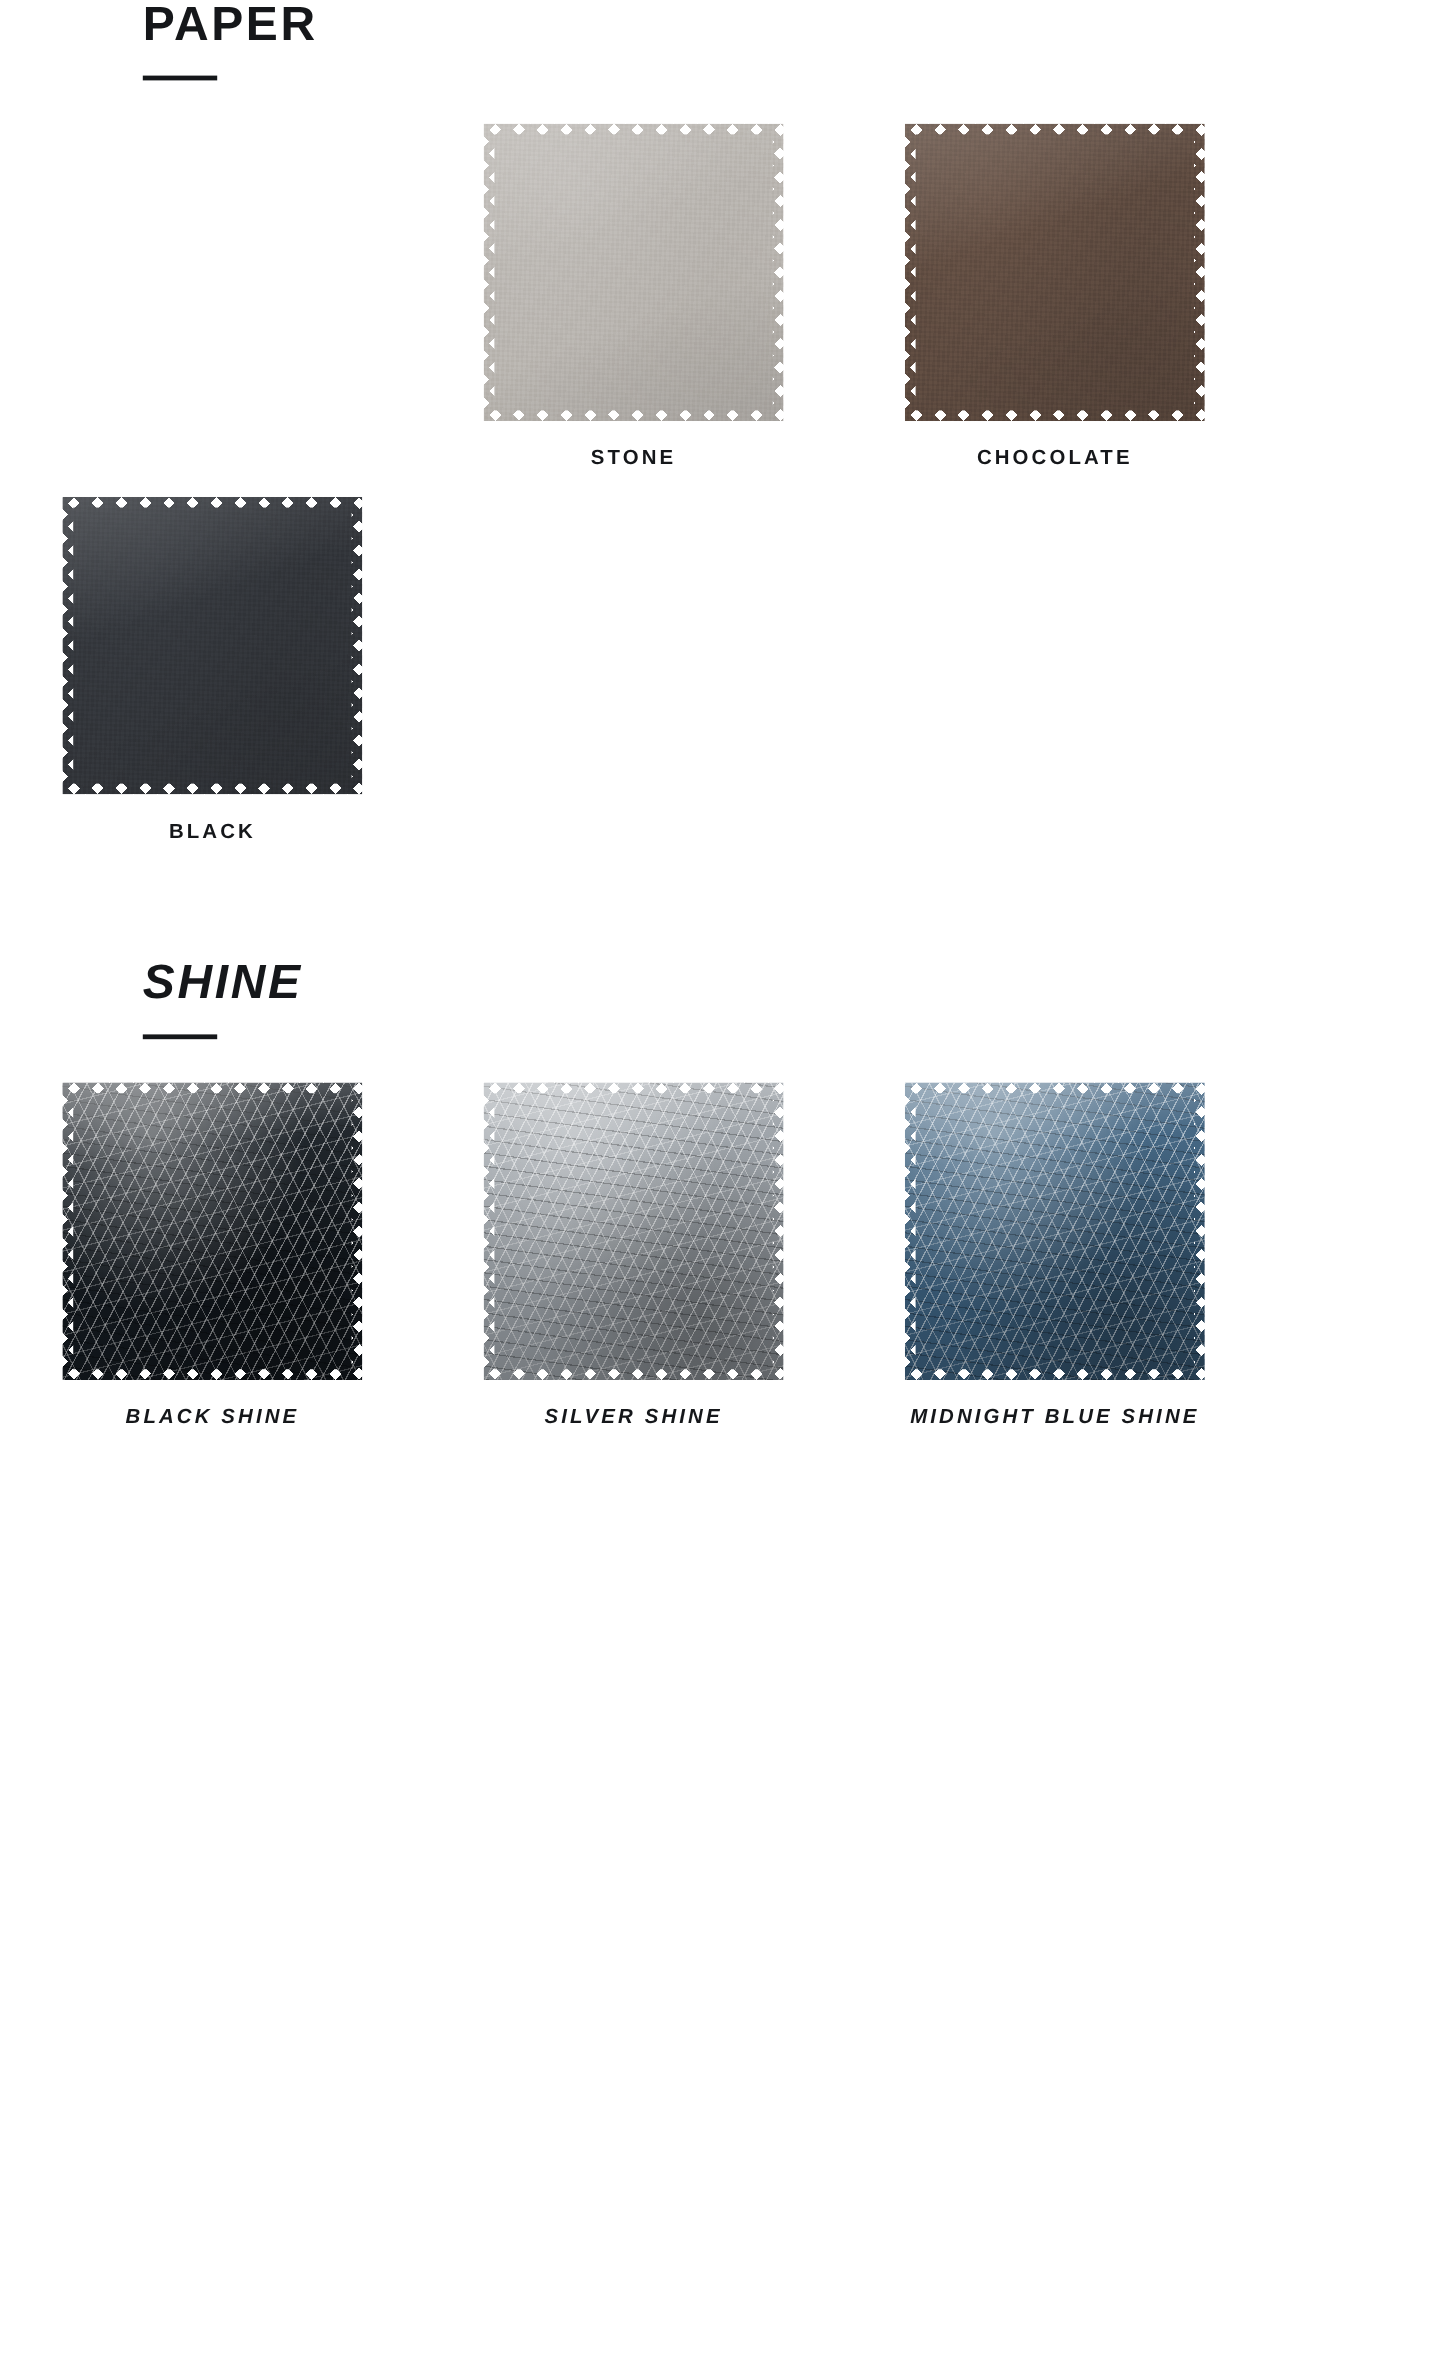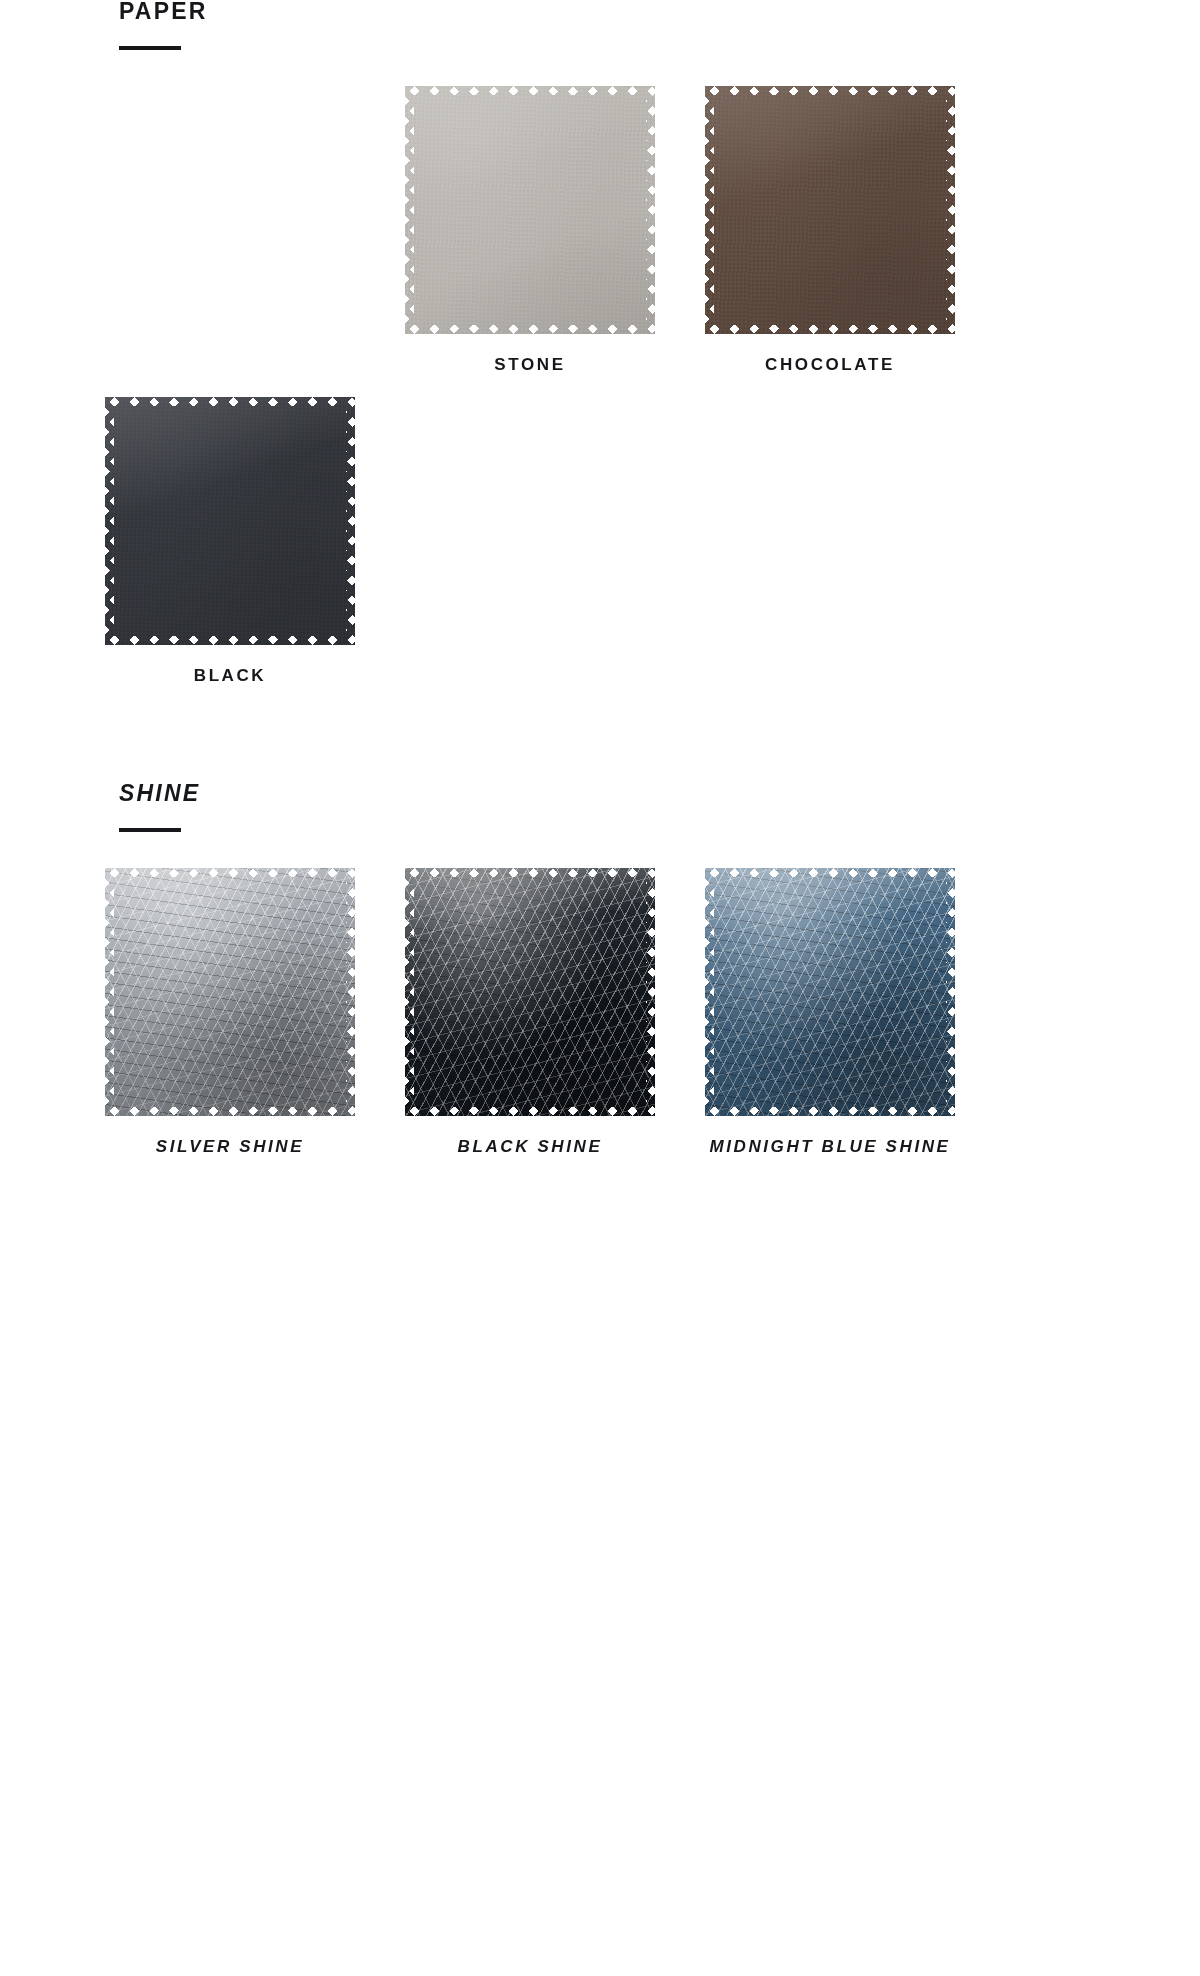--- a/index.html
+++ b/index.html
@@ -26,42 +26,42 @@
     padding: 0 0 0 0;
   }
 
   
   .section { position: relative; }
 
   .section-head {
     padding-left: 119px;
   }
   .section-title {
-    font-size: 23px;
+    font-size: 40px;
     font-weight: 700;
     letter-spacing: 2.2px;
     color: #15171a;
     line-height: 1;
     margin: 0;
     text-transform: uppercase;
     font-stretch: condensed;
   }
   .section-rule {
     width: 62px;
     height: 4px;
     background: #15171a;
     margin-top: 23px;
   }
 
   
   .swatch-grid {
     display: grid;
     grid-template-columns: 250px 250px 250px;
-    column-gap: 50px;
-    padding-left: 105px;
+    column-gap: 101px;
+    padding-left: 52px;
     box-sizing: border-box;
   }
   .grid-paper-row1 { margin-top: 36px; }
   .grid-paper-row2 { margin-top: 24px; }
   .grid-shine      { margin-top: 36px; }
 
   .swatch-cell {
     width: 250px;
     display: flex;
     flex-direction: column;
@@ -201,36 +201,36 @@
 
   <div class="section" id="section-shine">
     <div class="section-head">
       <h2 class="section-title">SHINE</h2>
       <div class="section-rule"></div>
     </div>
 
     <div class="swatch-grid grid-shine">
 
       <div class="swatch-cell">
+        <div class="swatch foil" style="background-color: rgb(20, 26, 32);">
+          <div class="grain"></div>
+          <div class="sheen"></div>
+        </div>
+        <div class="swatch-label">BLACK SHINE</div>
+      </div>
+
+      <div class="swatch-cell">
         <div class="swatch foil" style="background-color: rgb(154, 160, 166);">
           <div class="grain"></div>
           <div class="sheen"></div>
         </div>
         <div class="swatch-label">SILVER SHINE</div>
       </div>
 
       <div class="swatch-cell">
-        <div class="swatch foil" style="background-color: rgb(20, 26, 32);">
-          <div class="grain"></div>
-          <div class="sheen"></div>
-        </div>
-        <div class="swatch-label">BLACK SHINE</div>
-      </div>
-
-      <div class="swatch-cell">
         <div class="swatch foil" style="background-color: rgb(59, 95, 125);">
           <div class="grain"></div>
           <div class="sheen"></div>
         </div>
         <div class="swatch-label">MIDNIGHT BLUE SHINE</div>
       </div>
     </div>
   </div>
 
 </div>

